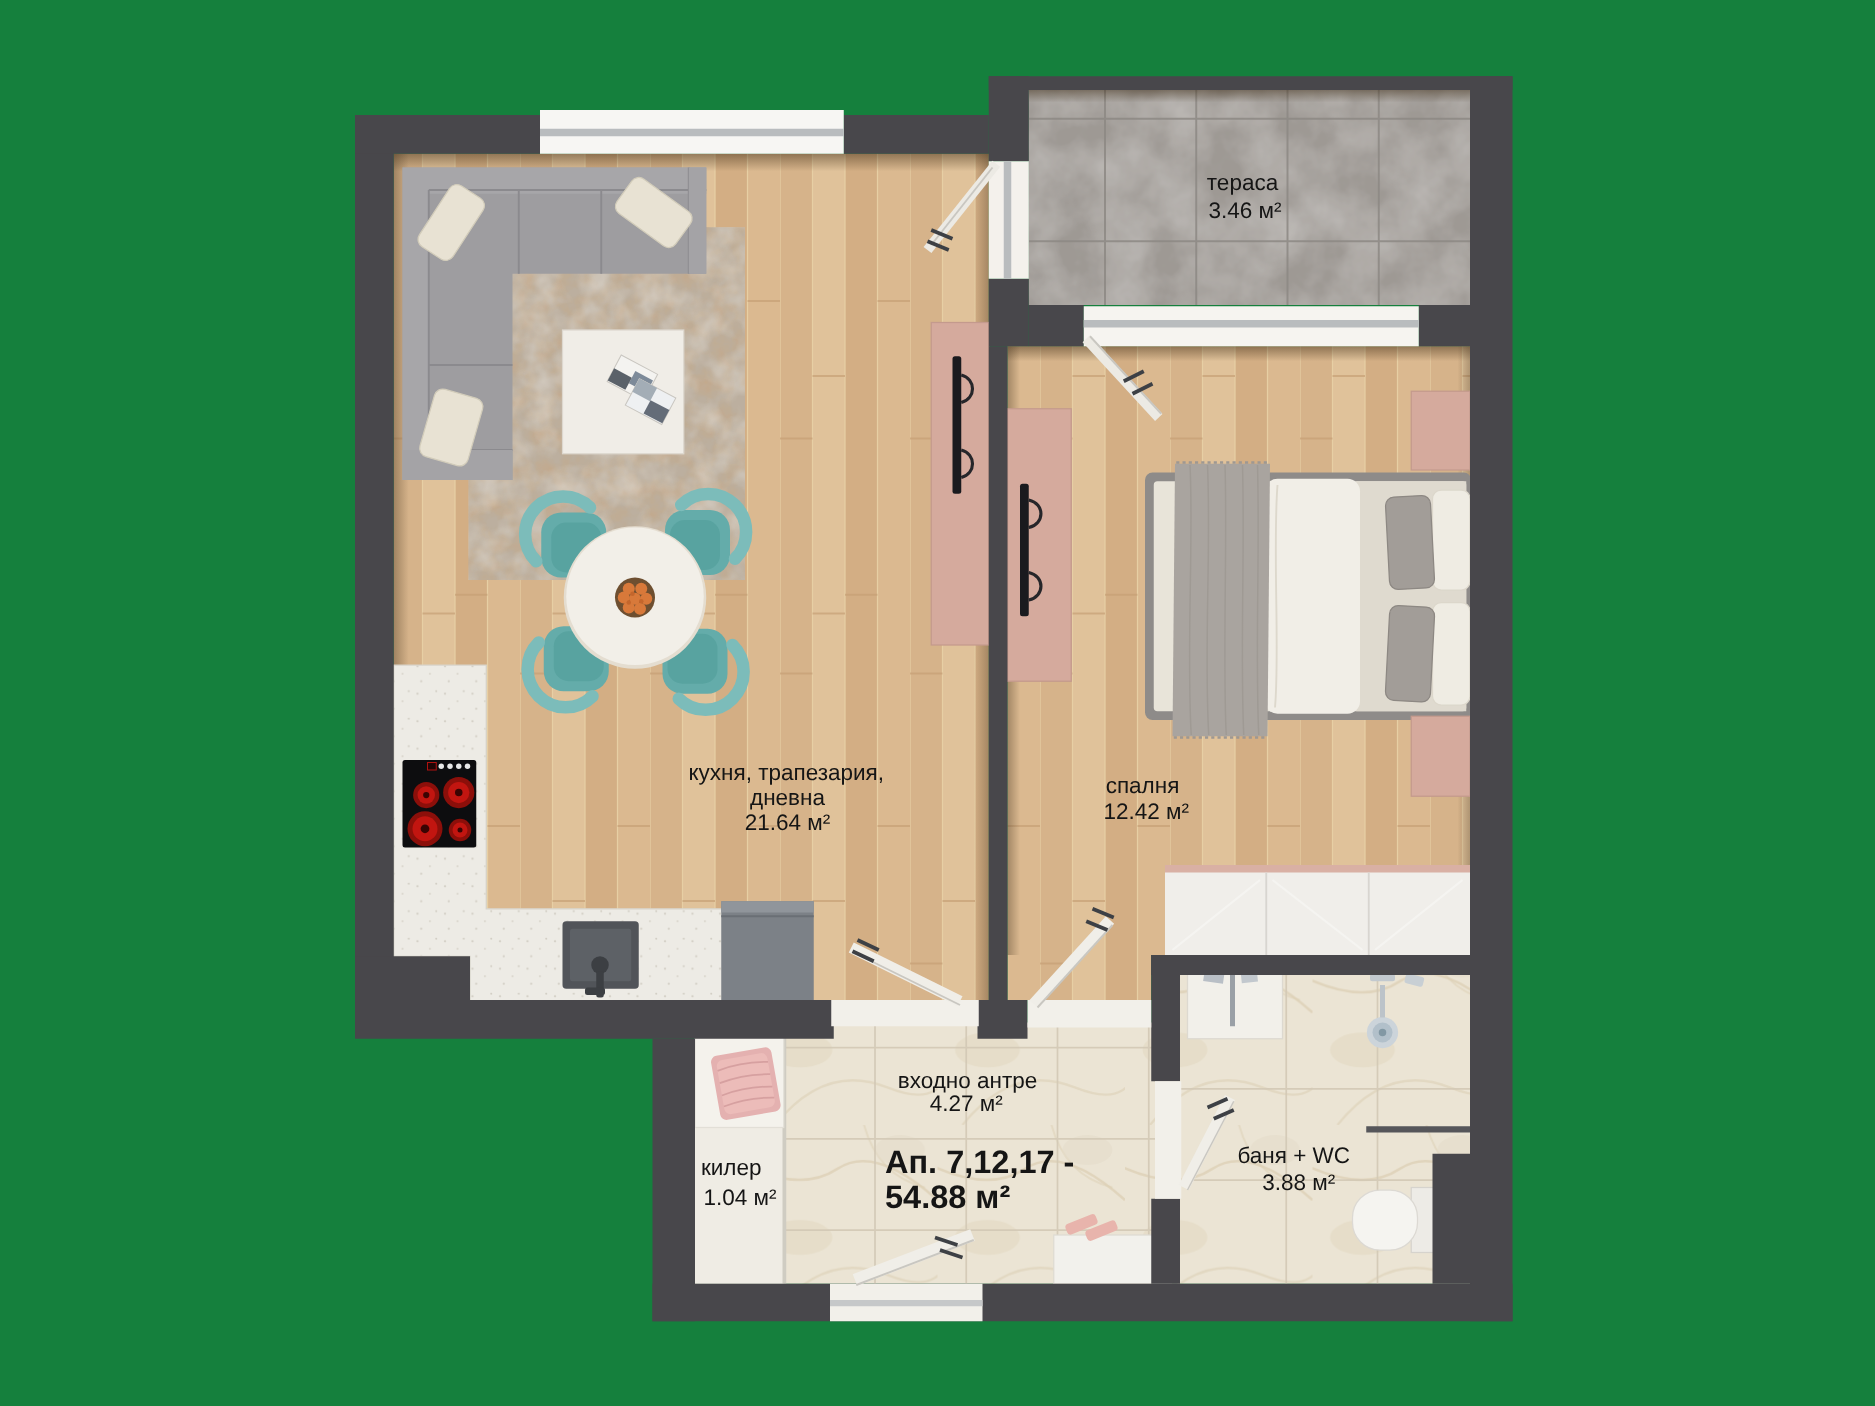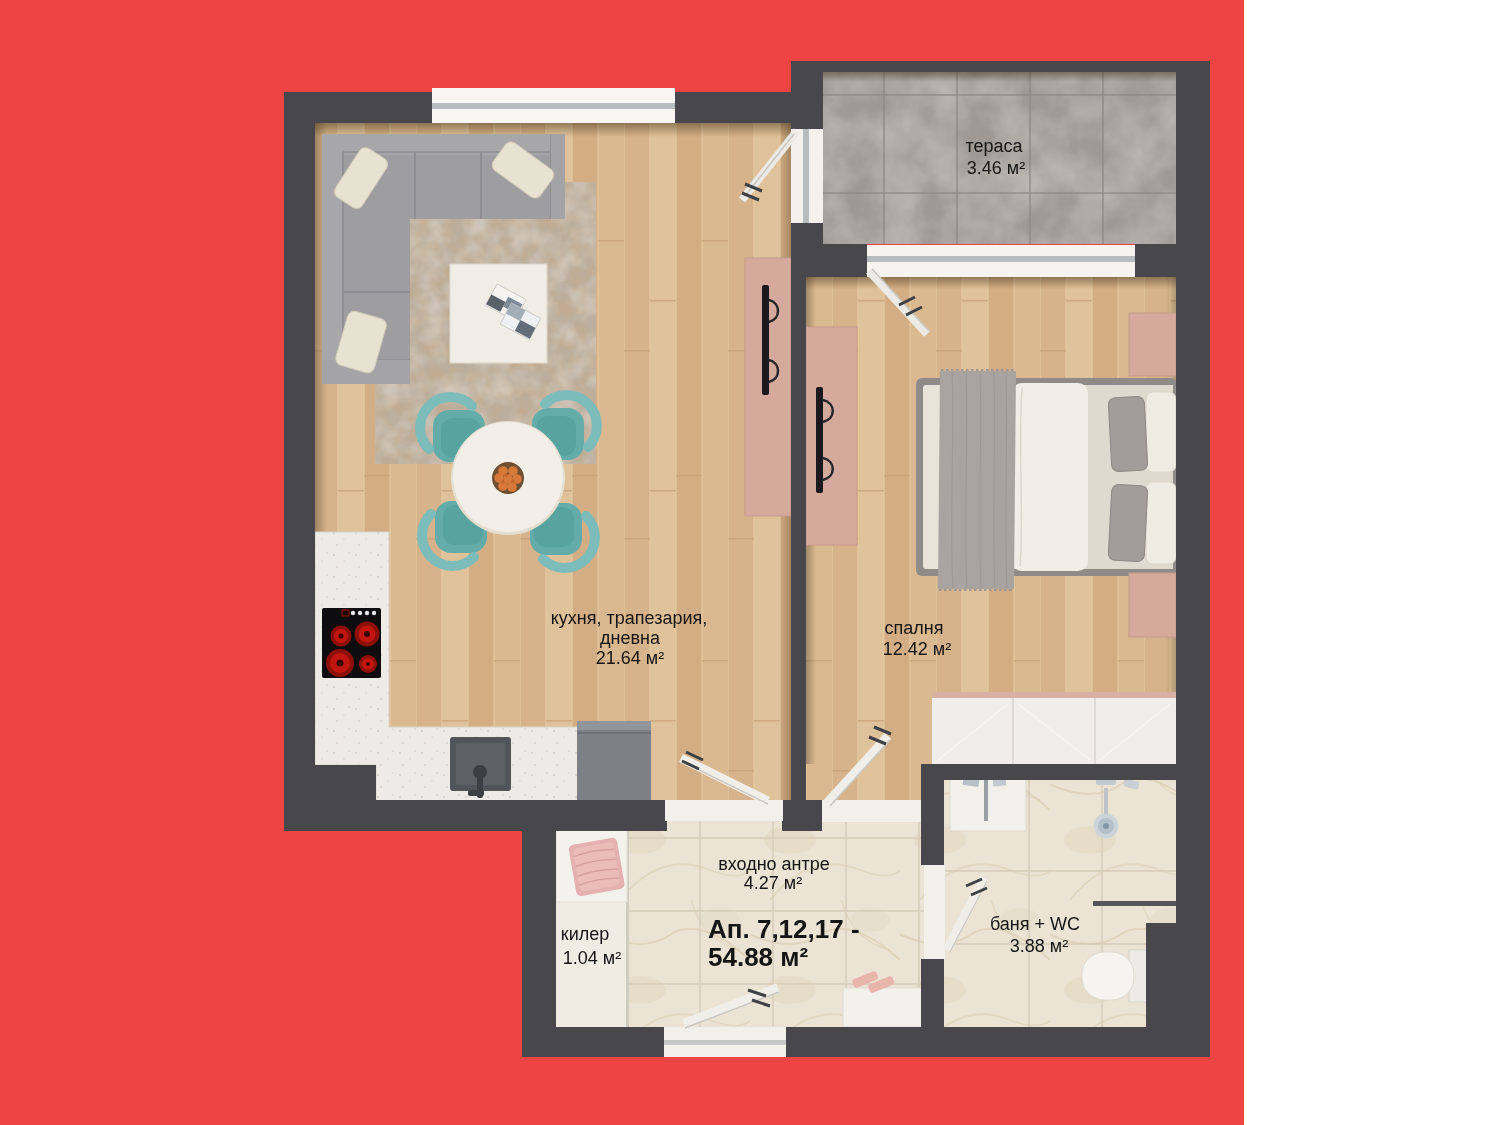--- a/index.html
+++ b/index.html
@@ -1,16 +1,16 @@
 <!DOCTYPE html>
 <html><head>
 <meta charset="utf-8">
 <style>
 html,body{margin:0;padding:0;background:#fff;}
-#plan{position:relative;width:1244px;height:1125px;background:#ef4444;font-family:"Liberation Sans",sans-serif;}
+#plan{position:relative;width:1500px;height:1125px;background:#15803d;font-family:"Liberation Sans",sans-serif;}
 svg{position:absolute;left:0;top:0;}
 text{font-family:"Liberation Sans",sans-serif;fill:#151515;}
 </style>
 </head>
 <body>
 <div id="plan">
 <svg width="1500" height="1125" viewBox="0 0 1500 1125">
 <defs>
 <pattern id="wd" width="104" height="420" patternUnits="userSpaceOnUse">
   <rect width="104" height="420" fill="#dcbc92"></rect>

